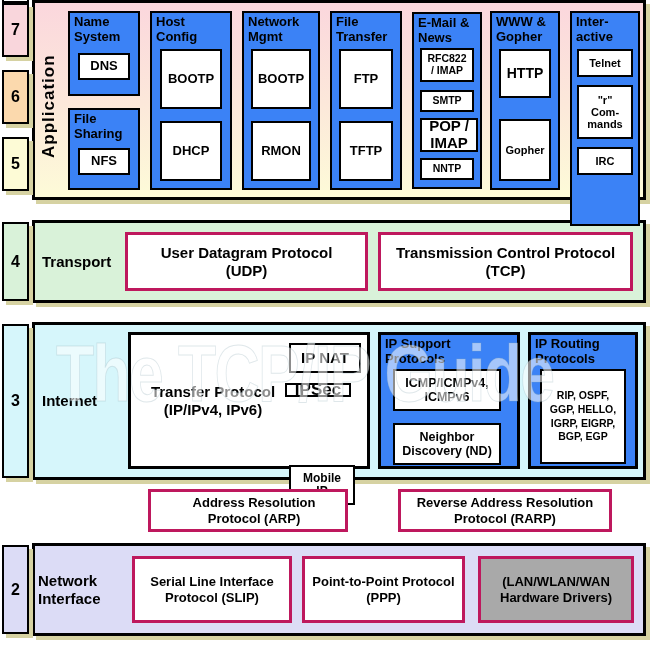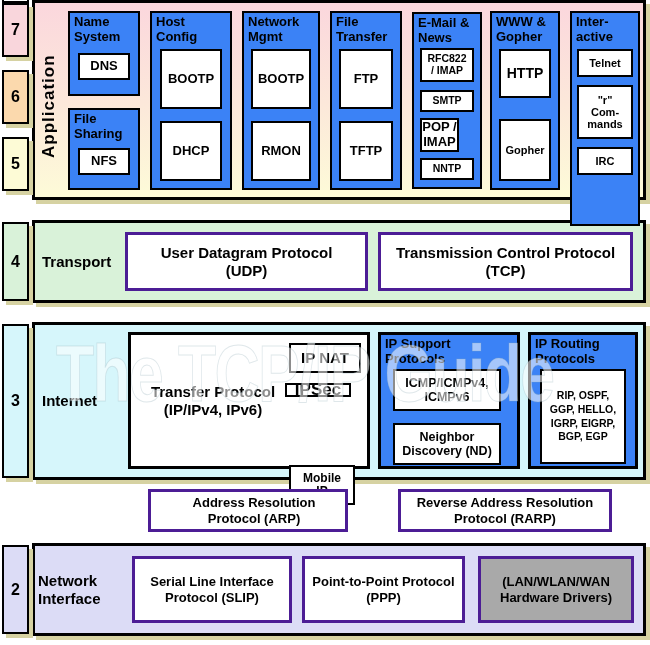--- a/index.html
+++ b/index.html
@@ -71,31 +71,31 @@
   #p-dns    { left: 8px; top: 40px;  width: 52px; height: 27px; }
   #p-nfs    { left: 8px; top: 38px;  width: 52px; height: 27px; }
   #p-bootp  { left: 8px; top: 36px;  width: 62px; height: 60px; }
   #p-dhcp   { left: 8px; top: 108px; width: 62px; height: 60px; }
   #p-snmp   { left: 7px; top: 36px;  width: 60px; height: 60px; }
   #p-rmon   { left: 7px; top: 108px; width: 60px; height: 60px; }
   #p-ftp    { left: 7px; top: 36px;  width: 54px; height: 60px; }
   #p-tftp   { left: 7px; top: 108px; width: 54px; height: 60px; }
   #p-rfc    { left: 6px; top: 34px;  width: 54px; height: 34px; font-size: 10.5px; }
   #p-smtp   { left: 6px; top: 76px;  width: 54px; height: 22px; font-size: 10.5px; }
-  #p-pop    { left: 6px; top: 104px; width: 39px; height: 34px; font-size: 13px; }
+  #p-pop    { left: 6px; top: 104px; width: 58px; height: 34px; font-size: 15px; }
   #p-nntp   { left: 6px; top: 144px; width: 54px; height: 22px; font-size: 10.5px; }
   #p-http   { left: 7px; top: 36px;  width: 52px; height: 49px; font-size: 14px; }
   #p-gopher { left: 7px; top: 106px; width: 52px; height: 62px; font-size: 11px; }
   #p-telnet { left: 5px; top: 36px;  width: 56px; height: 28px; font-size: 11px; }
   #p-rcmd   { left: 5px; top: 72px;  width: 56px; height: 54px; font-size: 11px; }
   #p-irc    { left: 5px; top: 134px; width: 56px; height: 28px; font-size: 11px; }
 
   
   .bigbox {
-    position: absolute; background: #fff; border: 3px solid #4c1d95;
+    position: absolute; background: #fff; border: 3px solid #be185d;
     display: flex; align-items: center; justify-content: center;
     text-align: center; white-space: pre-line; font-size: 15px; line-height: 1.2;
   }
   #box-udp  { left: 125px; top: 232px; width: 243px; height: 59px; }
   #box-tcp  { left: 378px; top: 232px; width: 255px; height: 59px; }
   #box-ip   { left: 128px; top: 332px; width: 242px; height: 137px;
               background: #fff; border: 3px solid #000; position: absolute; }
   #ip-text  { position: absolute; left: 6px; top: 0; width: 152px; height: 100%;
               display: flex; align-items: center; justify-content: center;
               text-align: center; font-size: 15px; line-height: 1.2; white-space: pre-line; }

